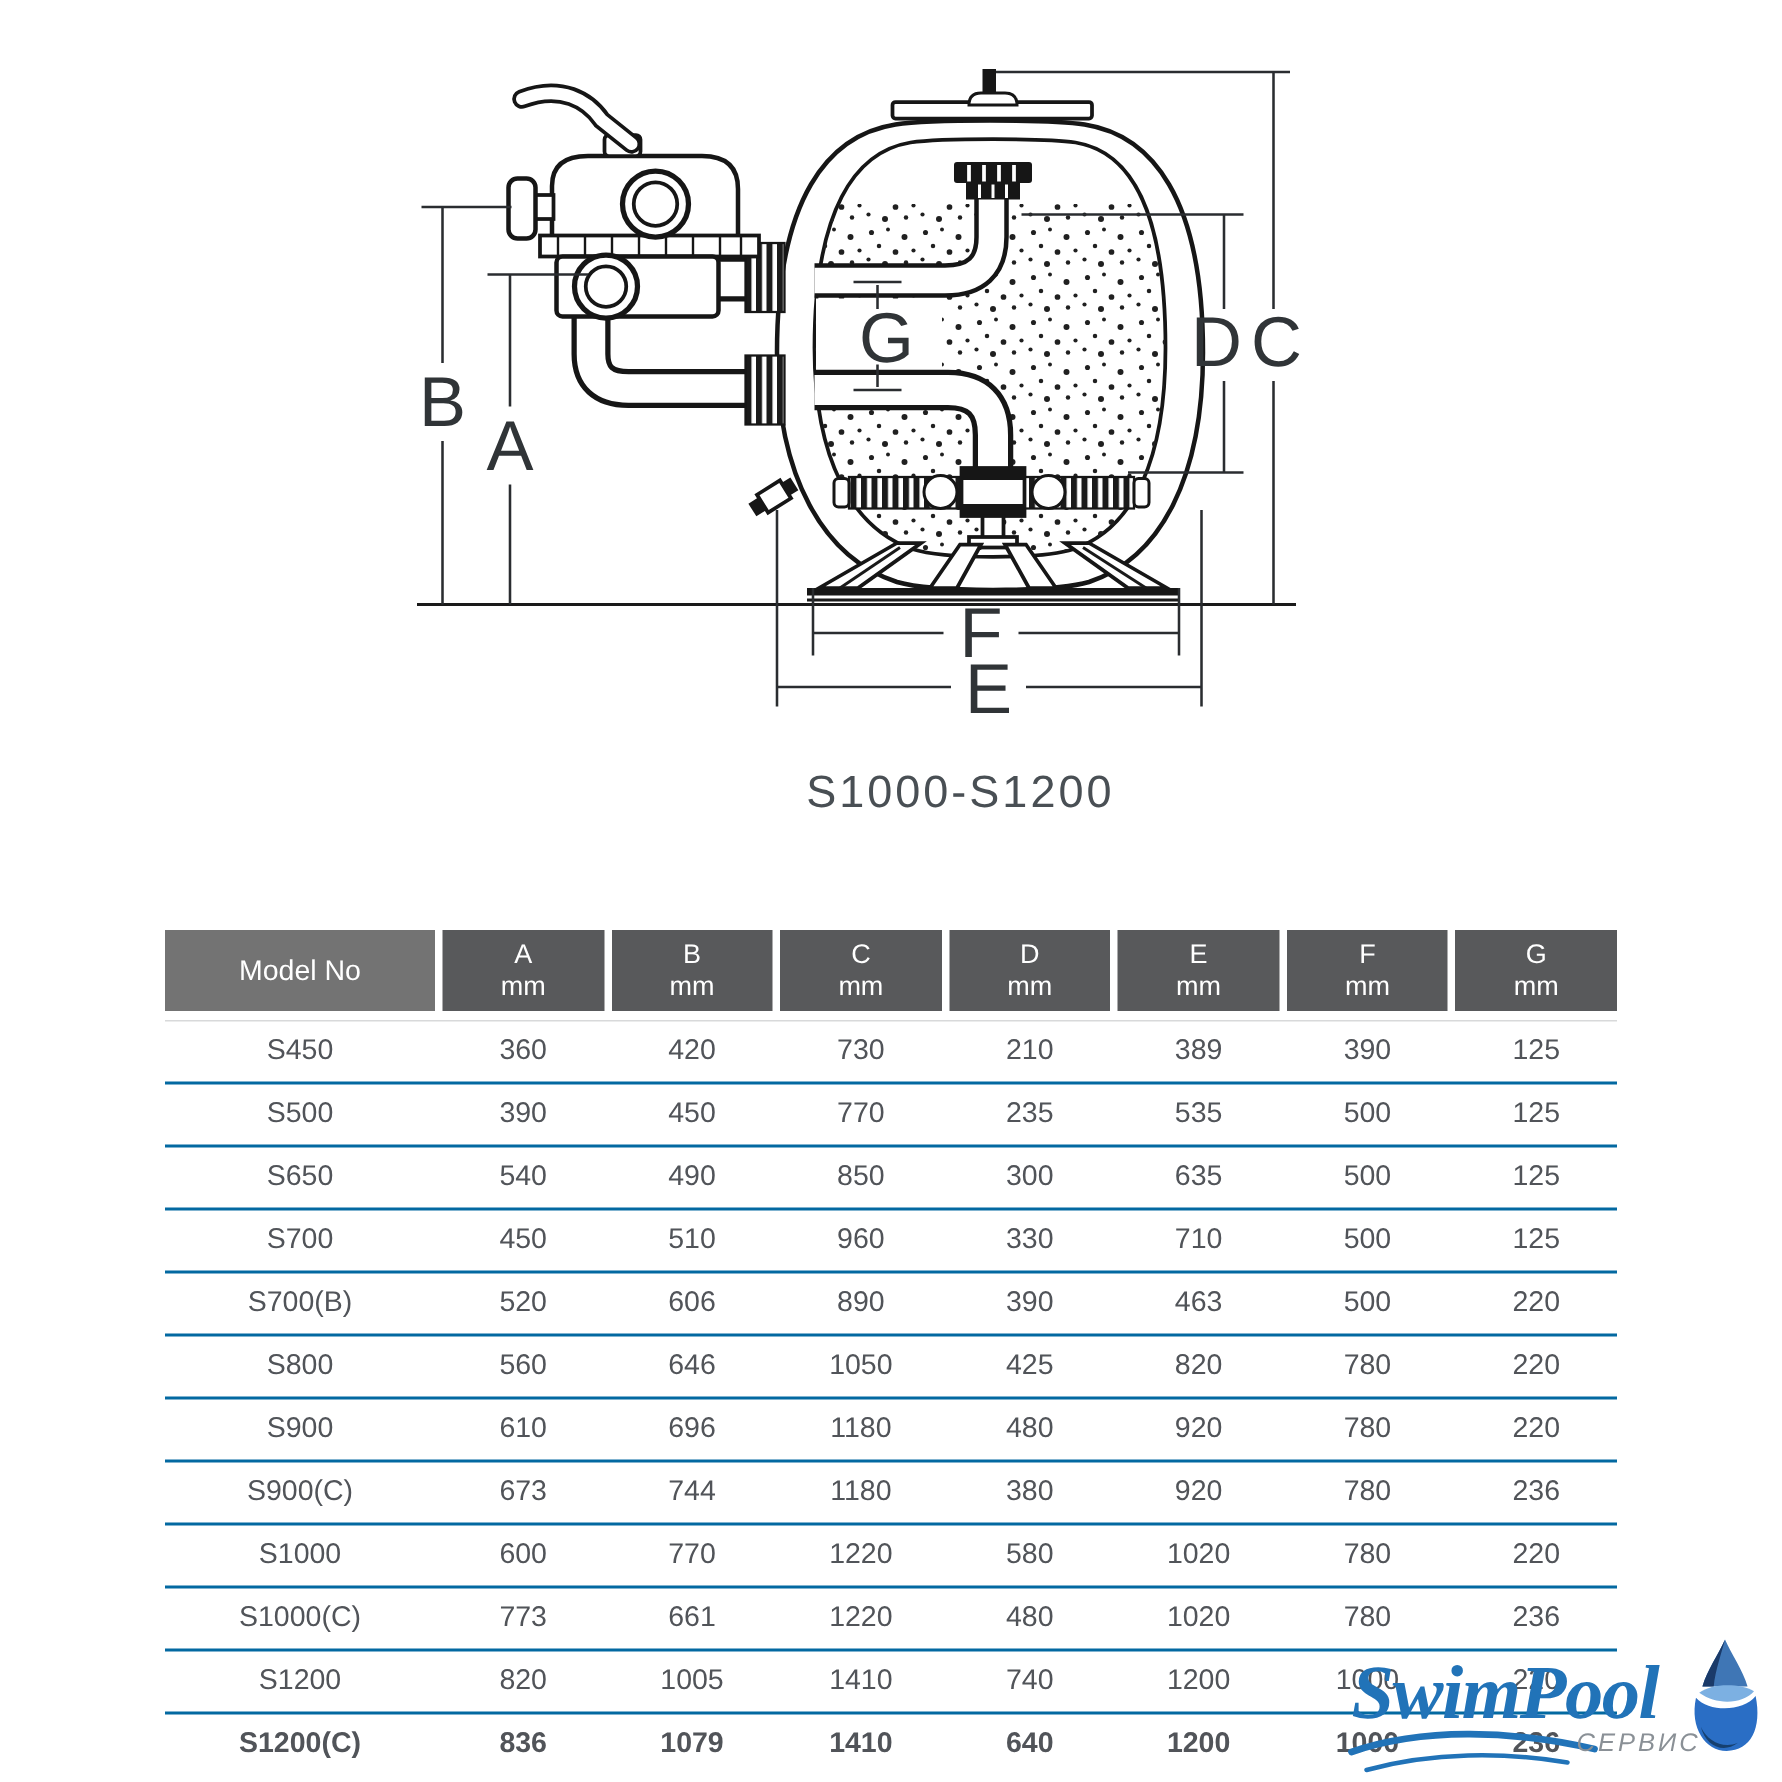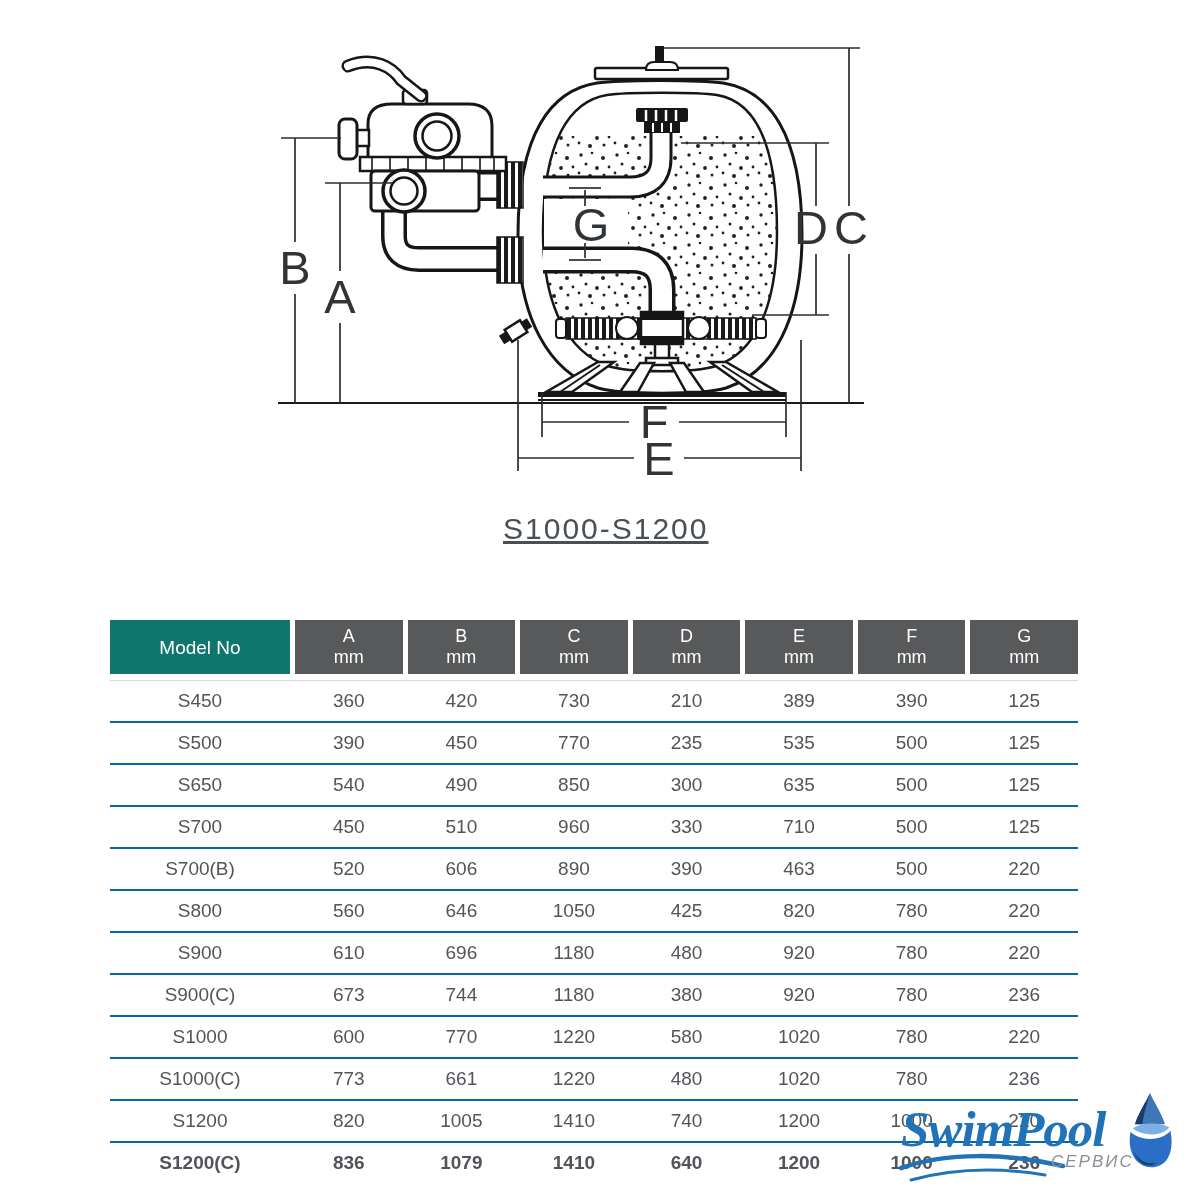--- a/index.html
+++ b/index.html
@@ -10,29 +10,29 @@
   .ln{stroke:#2a2d30;stroke-width:1.7;fill:none;}
   .ln2{stroke:#1a1a1a;stroke-width:2;fill:none;}
   .outline{fill:#fff;stroke:#161616;stroke-width:3;}
   .outline2{fill:#fff;stroke:#161616;stroke-width:2.5;}
   .thin{fill:#fff;stroke:#161616;stroke-width:2;}
   .blk{fill:#161616;}
   .pipe-o{fill:none;stroke:#161616;}
   .pipe-i{fill:none;stroke:#fff;}
   .dim{font-family:"Liberation Sans",sans-serif;font-weight:300;font-size:47px;
        fill:#303437;text-anchor:middle;}
-  .caption{position:absolute;left:503px;top:512px;width:240px;text-align:left;
-       font-size:30px;letter-spacing:2px;font-weight:300;color:#494f54;text-decoration:underline;}
+  .caption{position:absolute;left:503px;top:512px;width:240px;text-align:right;
+       font-size:30px;letter-spacing:2px;font-weight:300;color:#494f54;}
   
   .tbl{position:absolute;left:110px;top:620px;width:968px;}
   .hrow,.trow{display:grid;grid-template-columns:180px repeat(7,1fr);column-gap:5px;}
   .hrow{height:54px;}
   .th{background:#58595b;color:#fff;display:flex;flex-direction:column;align-items:center;
       justify-content:center;font-size:18px;line-height:21px;}
-  .th.model{background:#0f766e;font-size:19px;}
+  .th.model{background:#737373;font-size:19px;}
   .tbody{margin-top:6px;border-top:1px solid #d8d9da;}
   .trow{height:40px;align-items:center;border-bottom:2px solid #0369a1;
         font-size:19px;color:#515459;}
   .trow:last-child{border-bottom:none;font-weight:bold;}
   .td{text-align:center;}
   
   .logo{position:absolute;left:893px;top:1086px;width:295px;height:102px;z-index:5;}
   .brand{position:absolute;left:8px;top:14px;font-family:"Liberation Serif",serif;
          font-style:italic;font-weight:700;font-size:51px;color:#2173b8;
          letter-spacing:-1px;white-space:nowrap;}

